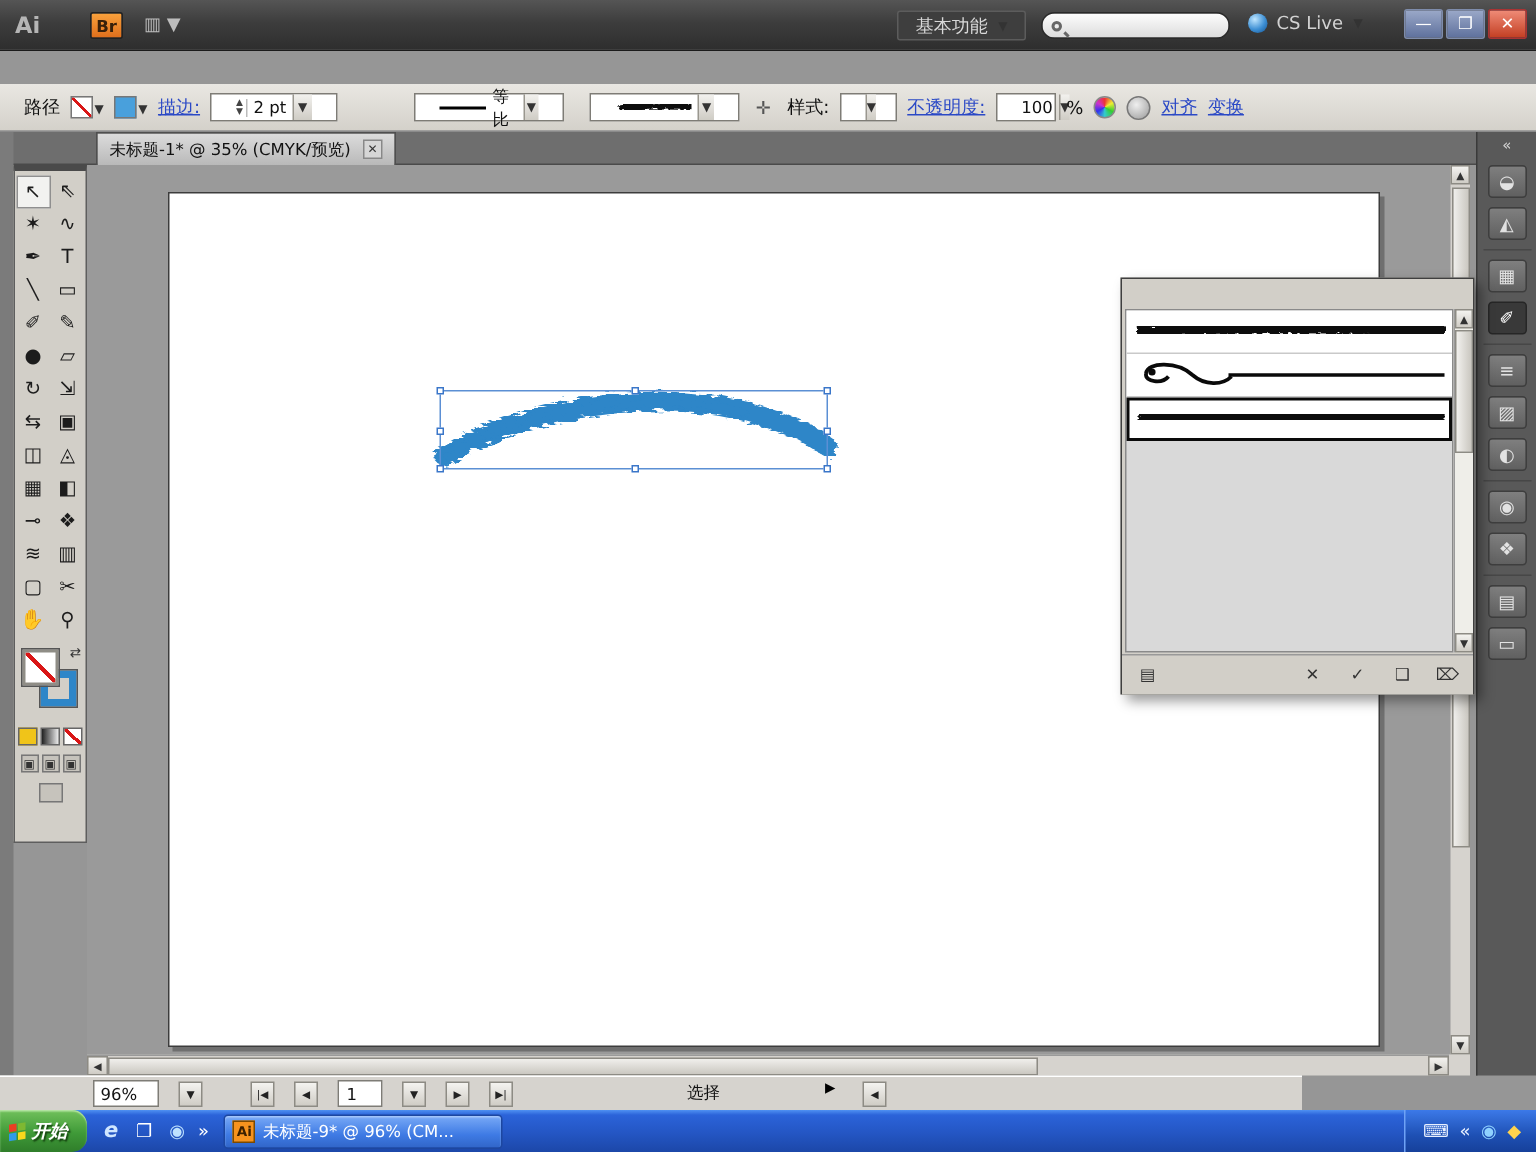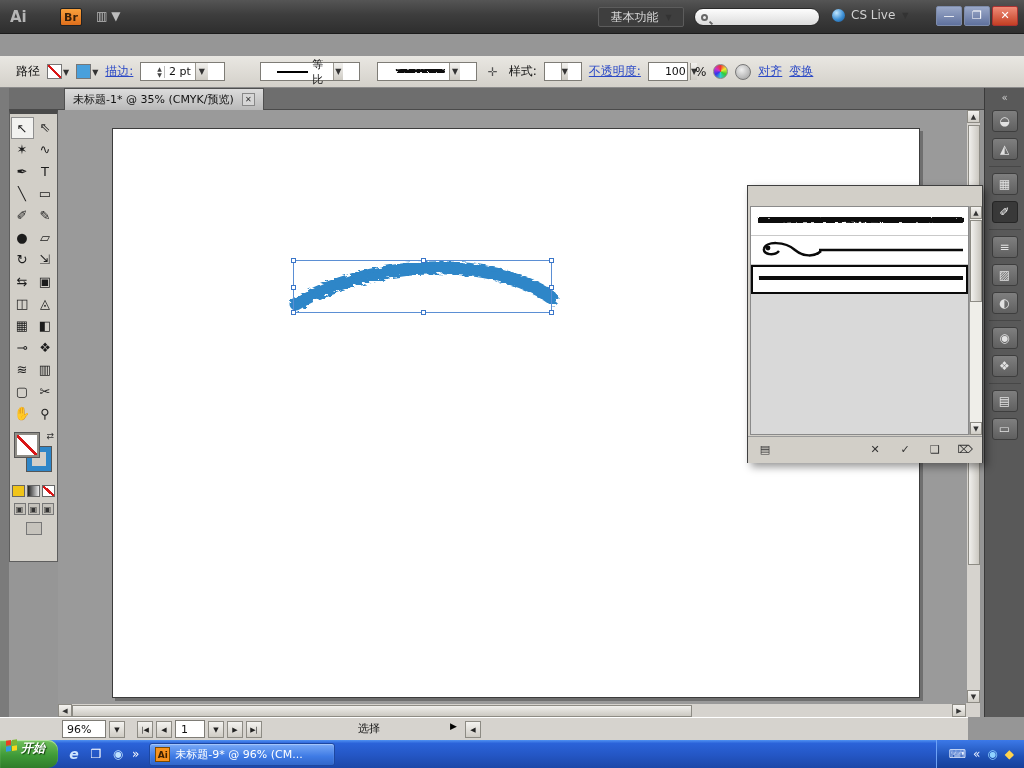--- a/index.html
+++ b/index.html
@@ -67,21 +67,21 @@
 .selbox{position:absolute;left:235px;top:150px;width:259px;height:53px;border:1px solid #5b8fd4}
 .h{position:absolute;width:5px;height:5px;background:#fff;border:1px solid #3a76c9}
 
 .vscroll{left:966px;top:110px;width:14px;height:593px;background:#d6d3ce;border-left:1px solid #9a9a9a}
 .hscroll{left:58px;top:703px;width:908px;height:14px;background:#d6d3ce;border-top:1px solid #9a9a9a;display:flex;align-items:center}
 .sbtn{width:14px;height:13px;background:linear-gradient(#f4f3f0,#cfccc5);border:1px solid #8d8b84;font-size:7px;text-align:center;line-height:12px;color:#333;flex:none}
 .vthumb{position:absolute;left:1px;top:15px;width:12px;height:440px;background:linear-gradient(90deg,#f0efec,#cbc8c1);border:1px solid #8d8b84}
 .hthumb{height:12px;width:620px;background:linear-gradient(#f0efec,#cbc8c1);border:1px solid #8d8b84;flex:none}
 .corner{left:966px;top:703px;width:14px;height:14px;background:#d6d3ce}
 
-.statusbar{left:0;top:717px;width:968px;height:23px;background:#d6d3ce;border-top:1px solid #fff;display:flex;align-items:center;gap:3px;padding-left:62px}
+.statusbar{left:0;top:717px;width:868px;height:23px;background:#d6d3ce;border-top:1px solid #fff;display:flex;align-items:center;gap:13px;padding-left:62px}
 .zoombox{width:44px;height:18px;background:#fff;border:1px solid #7e7c76;display:flex;align-items:center;padding-left:4px;font-size:11px}
 .navbtn{width:16px;height:17px;background:linear-gradient(#f4f3f0,#cfccc5);border:1px solid #8d8b84;font-size:7px;text-align:center;line-height:16px;color:#222;flex:none}
 .abnum{width:30px;height:18px;background:#fff;border:1px solid #7e7c76;display:flex;align-items:center;padding-left:5px;font-size:11px}
 .statusfield{width:186px;height:18px;display:flex;justify-content:center;position:relative;font-size:11px;border:1px solid transparent}
 .statusfield .tri{position:absolute;right:4px;font-size:9px;color:#000}
 
 .dock{left:984px;top:88px;width:40px;height:629px;background:#595959;border-left:1px solid #3a3a3a;display:flex;flex-direction:column;align-items:center;padding-top:4px;gap:6px}
 .dicon{width:26px;height:22px;border-radius:3px;border:1px solid #3e3e3e;background:linear-gradient(#7f7f7f,#606060);color:#e2e2e2;font-size:12px;text-align:center;line-height:21px}
 .dicon.active{background:#393939;border-color:#262626;color:#fff}
 .dockchev{color:#d0d0d0;font-size:10px;height:12px}
@@ -97,21 +97,21 @@
 .brow.selected{outline:2px solid #0a0a0a;outline-offset:-2px}
 .basicline{width:148px;height:2px;background:#000;margin-left:2px}
 .basiclabel{margin-left:auto;font-size:11px;padding-right:4px}
 .bp-scroll{position:absolute;left:221px;top:20px;width:13px;height:229px;background:#efeee9;border-left:1px solid #9a9a9a}
 .bp-vthumb{position:absolute;left:0;top:14px;width:12px;height:82px;background:linear-gradient(90deg,#f2f1ee,#c9c6bf);border:1px solid #8d8b84}
 .bp-sbtn{position:absolute;left:0;width:12px;height:13px;background:linear-gradient(#f4f3f0,#cfccc5);border:1px solid #8d8b84;font-size:7px;text-align:center;line-height:12px;color:#333}
 .bp-bottom{position:absolute;left:0;top:250px;width:100%;height:27px;background:#d2cfc8;border-top:1px solid #999;display:flex;align-items:center;padding:0 8px;font-size:11px;color:#333}
 .bp-bicon{width:18px;height:16px;text-align:center;line-height:16px}
 
 .taskbar{left:0;top:740px;width:1024px;height:28px;background:linear-gradient(#4f91f2,#2b63d9 12%,#2456c4 55%,#1c47a8);display:flex;align-items:center}
-.startbtn{width:58px;height:28px;border-radius:0 10px 10px 0;background:linear-gradient(#72c15c,#3f9a38 55%,#2f7d2a);display:flex;gap:4px;padding-left:6px;color:#fff;font-weight:bold;font-style:italic;text-shadow:1px 1px 1px #14410f;box-shadow:inset 0 1px 1px #b9e6a8}
+.startbtn{width:58px;height:28px;border-radius:0 10px 10px 0;background:linear-gradient(#72c15c,#3f9a38 55%,#2f7d2a);display:flex;align-items:center;gap:4px;padding-left:6px;color:#fff;font-weight:bold;font-style:italic;text-shadow:1px 1px 1px #14410f;box-shadow:inset 0 1px 1px #b9e6a8}
 .flag{display:grid;grid-template-columns:5px 5px;grid-template-rows:5px 5px;gap:1px;transform:skewY(-8deg)}
 .flag i{display:block}
 .ql{display:flex;align-items:center;gap:6px;margin-left:8px;color:#fff}
 .qlicon{width:16px;height:16px;text-align:center;line-height:16px;font-size:12px}
 .ie{color:#cfe6ff;font-weight:bold;font-style:italic;font-size:14px}
 .taskbtn{margin-left:10px;width:186px;height:23px;border-radius:3px;background:linear-gradient(#79aaf7,#3e7ae4 60%,#3166c9);border:1px solid #1d47a0;display:flex;align-items:center;gap:5px;padding:0 5px;color:#fff;font-size:11px;box-shadow:inset 0 1px 1px #a8c8fb}
 .aiicon{width:15px;height:15px;background:#f7931e;border:1px solid #7c4a00;color:#3c2000;font-weight:bold;font-size:9px;text-align:center;line-height:14px;flex:none}
 .tray{margin-left:auto;height:28px;display:flex;align-items:center;gap:7px;padding:0 10px 0 12px;background:linear-gradient(#3c79e8,#1e50b4 60%,#16409a);border-left:1px solid #6ea2f5;color:#e8f0ff}
 .tricon{font-size:12px}
 .ellip{overflow:hidden;white-space:nowrap;text-overflow:ellipsis}
@@ -169,21 +169,21 @@
     <span><span class="sw blue"></span><span class="ddm">▼</span></span>
     <span class="link">描边:</span>
     <span class="wbox">
       <span class="stepper">
           <span>▲</span>
           <span>▼</span>
         </span>
       <span style="font-size:11px">2 pt</span>
       <span class="ddbtn">▼</span>
     </span>
-    <span class="wbox" style="width:100px;margin-left:28px">
+    <span class="wbox" style="width:100px;margin-left:44px">
       <span class="lineprev"></span>
       <span style="font-size:11px">等比</span>
       <span class="ddbtn">▼</span>
     </span>
     <span class="wbox" style="width:100px;margin-left:10px">
       <svg width="66" height="12">
           <path d="M3 6 C 20 4,46 4,63 6" stroke="#0a0a0a" stroke-width="5" fill="none" filter="url(#roughBlack)"></path>
         </svg>
       <span class="ddbtn">▼</span>
     </span>

